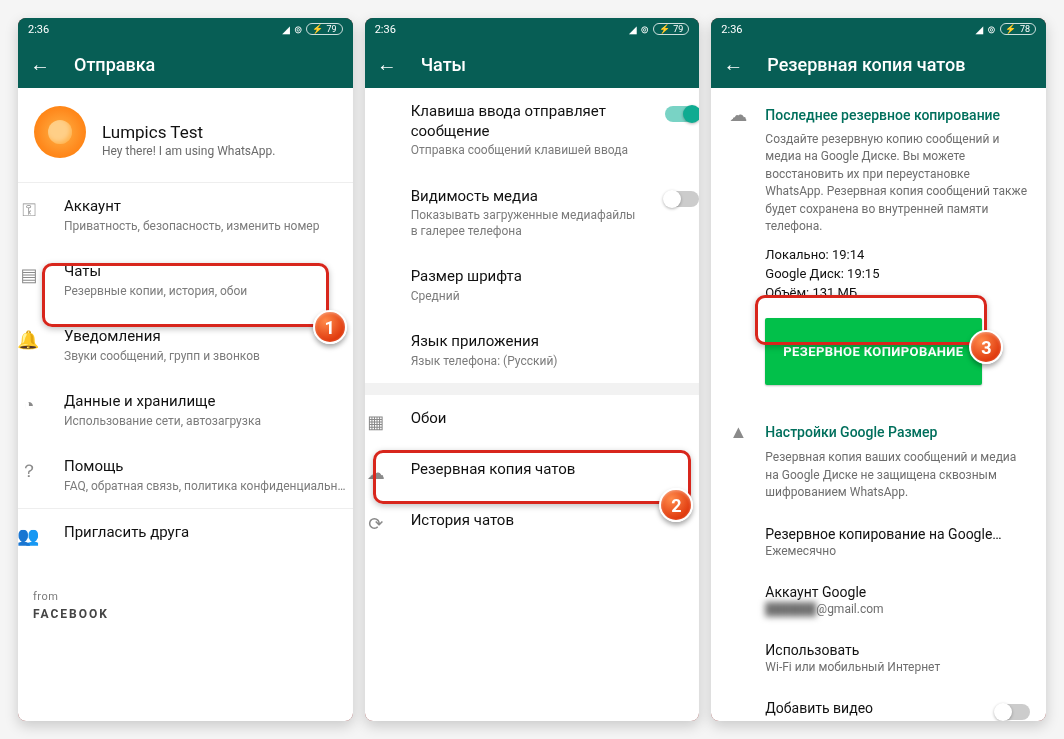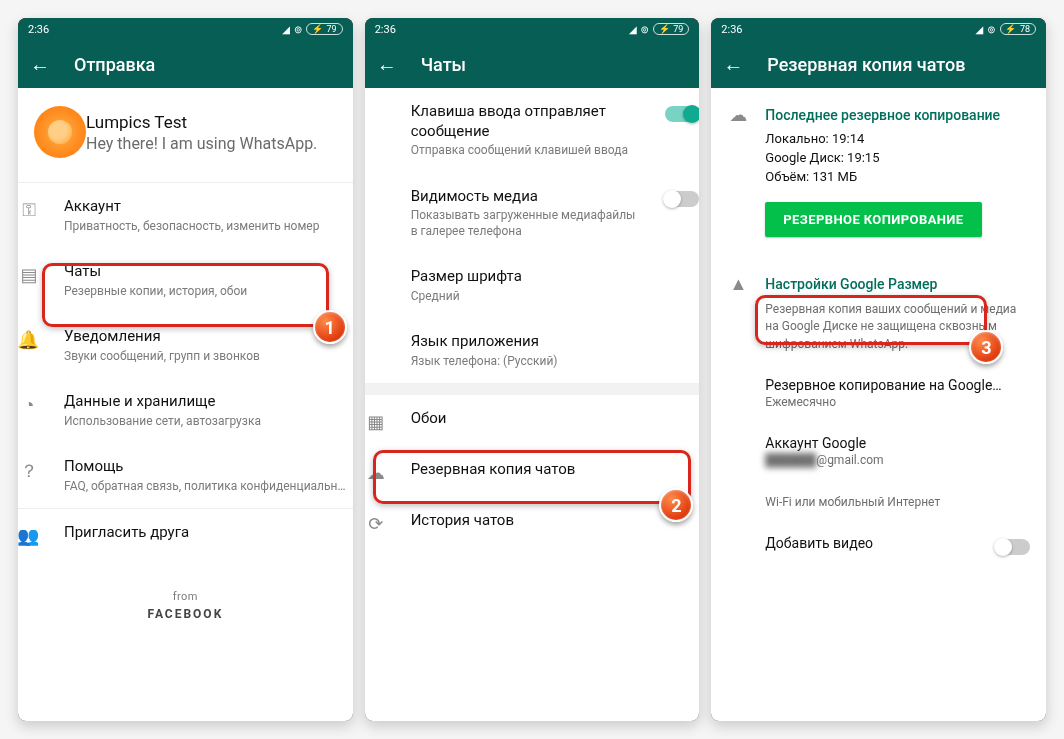--- a/index.html
+++ b/index.html
@@ -41,56 +41,57 @@
     display: flex;
     align-items: center;
     padding: 0 12px;
     gap: 24px;
   }
   .appbar .title { font-size: 18px; font-weight: 500; }
   .back-arrow { font-size: 20px; line-height: 1; }
   .content { flex: 1; background: #fff; overflow: hidden; }
   .profile {
     display: flex;
-    align-items: center;
+    align-items: flex-end;
     padding: 18px 16px 24px;
+    gap: 16px;
   }
   .avatar {
     width: 52px; height: 52px; border-radius: 50%;
     background: radial-gradient(circle at 50% 50%, #ffb347 0%, #ff8a1e 60%, #ff7a00 100%);
     position: relative;
     overflow: hidden;
   }
   .avatar::after {
     content:"";
     position:absolute; inset: 14px;
     background: #ffcf87;
     border-radius: 50%;
     box-shadow: inset -2px -2px 4px rgba(255,140,0,.4);
   }
   .profile-name { font-size: 17px; color: #111; margin-bottom: 2px;}
-  .profile-sub { font-size: 16px; color: #6b6b6b; }
+  .profile-sub { font-size: 12px; color: #6b6b6b; }
   .divider { height: 1px; background: #eee; margin: 0 0; }
   .row {
     display: flex;
     align-items: flex-start;
     padding: 14px 0;
     gap: 24px;
   }
   .row .icon {
     width: 22px;
     color: #8a8a8a;
     font-size: 18px;
     display:flex; align-items:center; justify-content: center;
     margin-top: 2px;
   }
   .row .txt { flex: 1; }
   .row .label { font-size: 15px; color: #111; line-height: 1.3; }
   .row .sub { font-size: 12px; color: #7b7b7b; margin-top: 2px; line-height:1.3;}
-  .from-fb { text-align:center; padding: 30px 15px; font-size: 11px; color:#7b7b7b; letter-spacing: .5px;}
+  .from-fb { padding: 30px 15px; font-size: 11px; color:#7b7b7b; letter-spacing: .5px;}
   .from-fb strong { display:block; margin-top:4px; font-size: 12px; letter-spacing: 2px; color:#444;}
   
   .hl {
     position: absolute;
     border: 3px solid #d8261c;
     border-radius: 10px;
     box-shadow: 0 2px 6px rgba(0,0,0,0.25);
     pointer-events: none;
   }
   .step-badge {
@@ -125,21 +126,21 @@
   .s3-stats { padding: 0 28px 10px 54px; font-size:13px; color:#111;}
   .s3-stats div { margin-bottom:4px;}
   .backup-btn {
     margin: 4px 0 6px 54px;
     display:inline-block;
     background:#02c04a;
     color:#fff;
     font-size:13px;
     font-weight:700;
     letter-spacing:.4px;
-    padding: 10px 18px;
+    padding: 26px 18px;
     border-radius:2px;
     box-shadow: 0 1px 2px rgba(0,0,0,.25);
   }
   .s3-item { padding: 12px 16px 14px 54px; }
   .s3-item .lbl { font-size:14px; color:#111;}
   .s3-item .sv { font-size:12px; color:#6e6e6e; margin-top:2px;}
   .blur { filter: blur(3px); display:inline-block; }
   .batt-pill { border:1px solid rgba(255,255,255,.8); border-radius:8px; padding:0 5px; font-size:9px; display:inline-flex; align-items:center; gap:3px;}
 </style>
 </head>
@@ -314,20 +315,21 @@
   <div class="appbar">
     <span class="back-arrow">←</span>
     <span class="title">Резервная копия чатов</span>
   </div>
   <div class="content">
 
     <div class="s3-head">
       <span class="ic">☁</span>
       <span>Последнее резервное копирование</span>
     </div>
+    <div class="s3-block">Создайте резервную копию сообщений и медиа на Google Диске. Вы можете восстановить их при переустановке WhatsApp. Резервная копия сообщений также будет сохранена во внутренней памяти телефона.</div>
     <div class="s3-stats">
       <div>Локально: 19:14</div>
       <div>Google Диск: 19:15</div>
       <div>Объём: 131 МБ</div>
     </div>
     <div class="backup-btn">РЕЗЕРВНОЕ КОПИРОВАНИЕ</div>
 
     <div style="height:14px;"></div>
 
     <div class="s3-head">
@@ -338,20 +340,21 @@
 
     <div class="s3-item">
       <div class="lbl">Резервное копирование на Google…</div>
       <div class="sv">Ежемесячно</div>
     </div>
     <div class="s3-item">
       <div class="lbl">Аккаунт Google</div>
       <div class="sv"><span class="blur">██████</span><span>@gmail.com</span></div>
     </div>
     <div class="s3-item">
+      <div class="lbl">Использовать</div>
       <div class="sv">Wi-Fi или мобильный Интернет</div>
     </div>
     <div class="s3-item" style="display:flex;align-items:flex-start;justify-content:space-between;">
       <div class="lbl">Добавить видео</div>
       <div class="switch"></div>
     </div>
   </div>
 
   <div class="hl" style="left:44px; top:277px; width:232px; height:50px;"></div>
   <div class="step-badge" style="left:258px; top:312px;">3</div>

